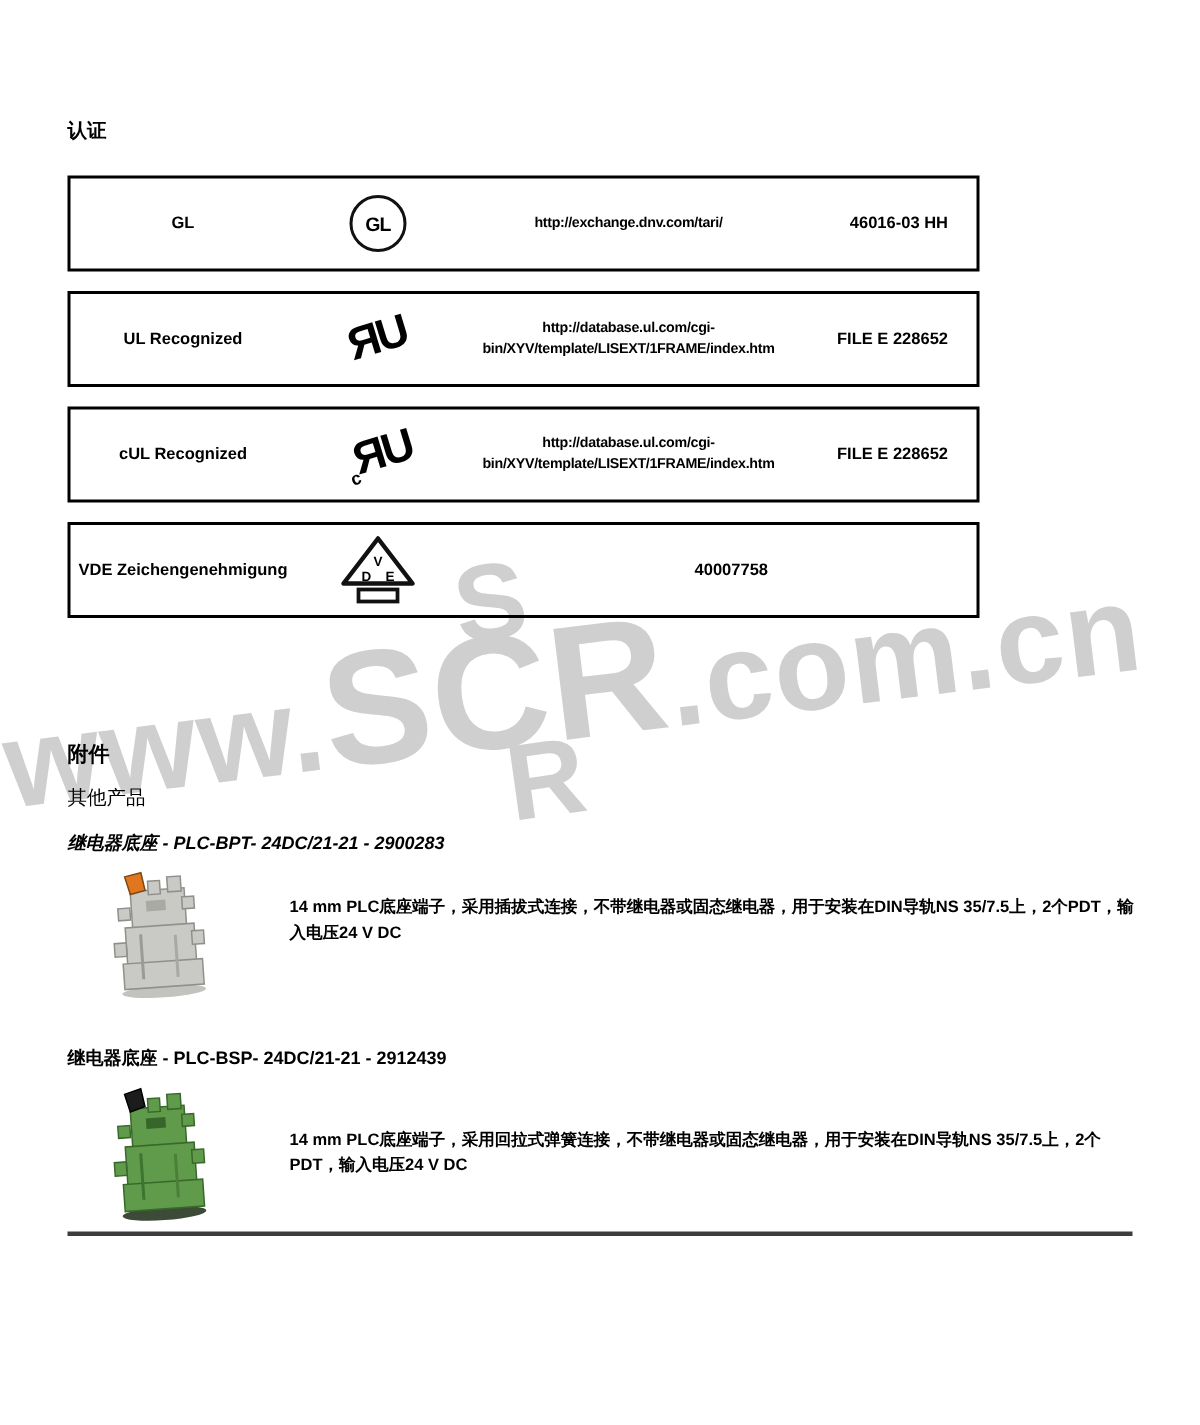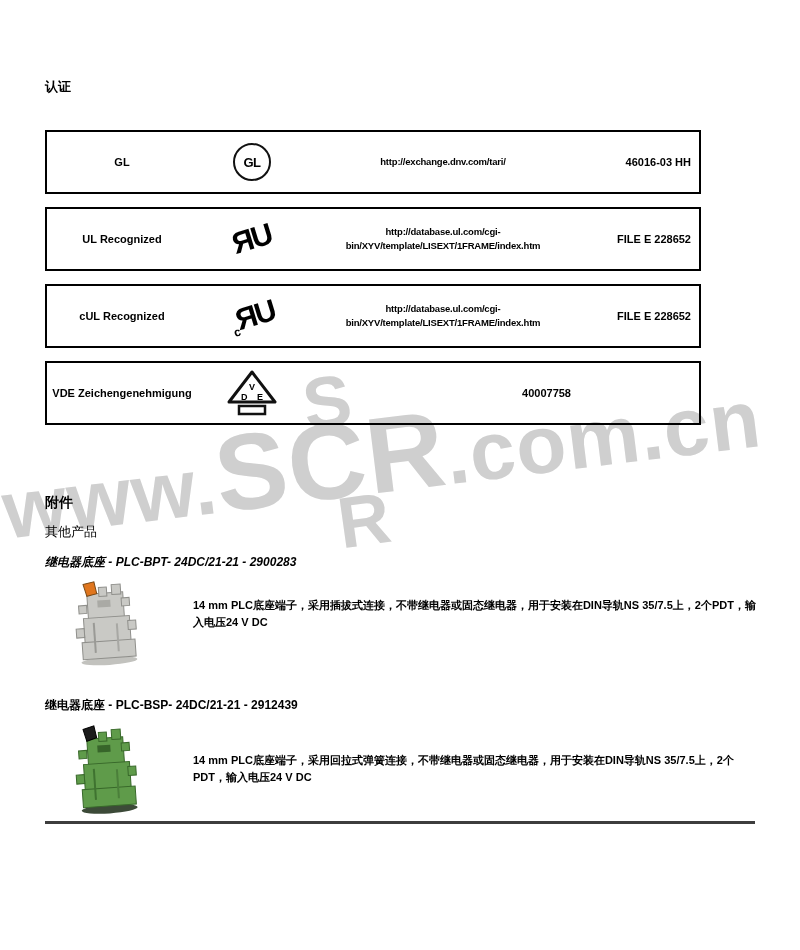--- a/index.html
+++ b/index.html
@@ -11,27 +11,27 @@
   .watermark{position:absolute;inset:0;z-index:0;color:#cfcfcf;pointer-events:none;font-weight:bold;}
   .wm-main{position:absolute;left:2px;top:448px;font-size:82px;line-height:1;letter-spacing:1px;
     white-space:nowrap;transform:rotate(-7deg);transform-origin:left center;}
   .wm-main .big{font-size:108px;}
   .wm-top{position:absolute;left:303px;top:366px;font-size:72px;line-height:1;transform:rotate(-8deg);}
   .wm-bottom{position:absolute;left:338px;top:484px;font-size:72px;line-height:1;transform:rotate(-8deg);}
   
   .content{position:absolute;inset:0;z-index:1;}
   .page-title{position:absolute;left:45px;top:28px;font-size:18px;font-weight:bold;}
   .sec-cert{position:absolute;left:45px;top:78px;font-size:13px;font-weight:bold;}
-  .cert-table{position:absolute;left:45px;top:130px;width:656px;}
+  .cert-table{position:absolute;left:45px;top:117px;width:608px;}
   .cert-row{box-sizing:border-box;height:64px;border:2px solid #000;margin-bottom:13px;background:transparent;
     display:grid;grid-template-columns:150px 110px 1fr 120px;align-items:center;}
   .cert-name{text-align:center;font-size:11px;font-weight:bold;}
   .cert-logo{display:flex;justify-content:center;align-items:center;}
   .cert-url{text-align:center;font-size:9.5px;letter-spacing:-0.2px;font-weight:bold;white-space:pre-line;line-height:14px;}
-  .cert-id{text-align:right;padding-right:8px;font-size:11px;font-weight:bold;white-space:pre-line;line-height:14px;}
+  .cert-id{text-align:right;padding-right:19px;font-size:11px;font-weight:bold;white-space:pre-line;line-height:14px;}
   
   .logo-gl{width:34px;height:34px;border:2px solid #111;border-radius:50%;display:flex;align-items:center;
     justify-content:center;font-size:13px;font-weight:bold;letter-spacing:-0.5px;}
   .logo-ul{font-size:30px;font-weight:800;letter-spacing:-2px;transform:rotate(-17deg);line-height:1;}
   .logo-cul{display:flex;align-items:flex-end;transform:rotate(-17deg);line-height:1;}
   .logo-cul .cul-c{font-size:12px;font-weight:bold;margin-right:-1px;margin-bottom:-2px;}
   .logo-cul .cul-ru{font-size:30px;font-weight:800;letter-spacing:-2px;}
   .vde-letter{font:bold 9px "Liberation Sans",sans-serif;}
   
   .sec-acc{position:absolute;left:45px;top:494px;font-size:14px;font-weight:bold;}

